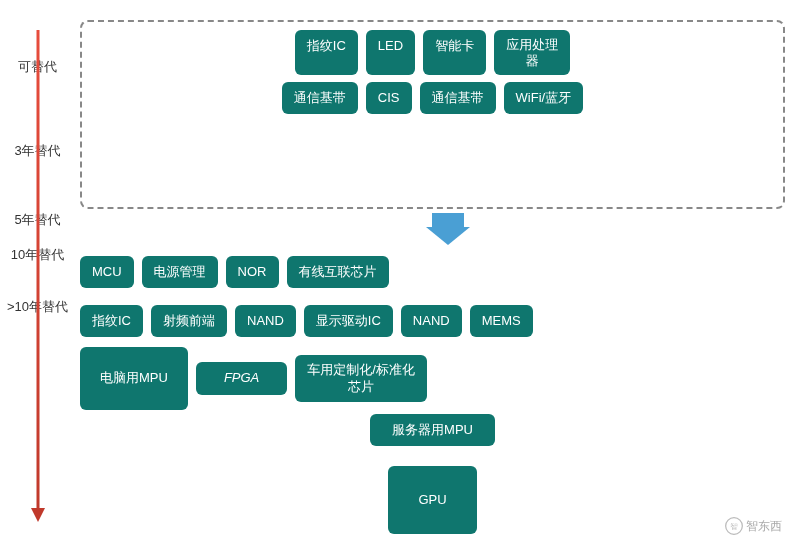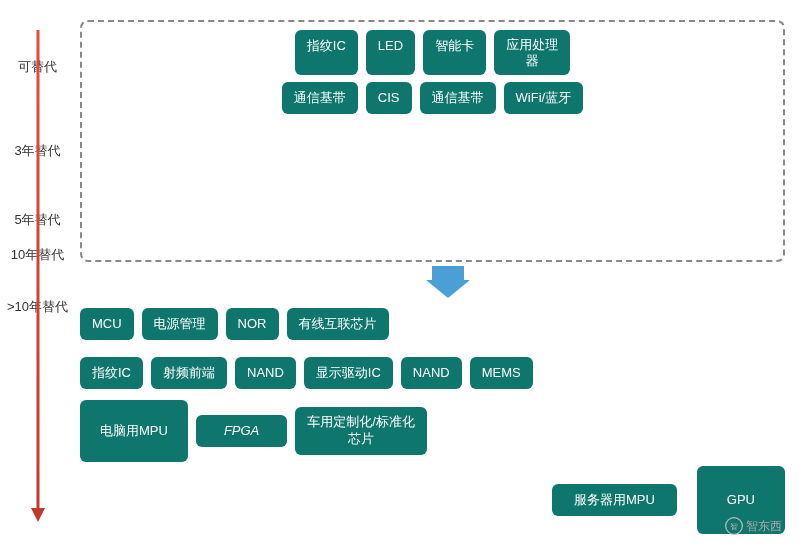--- a/index.html
+++ b/index.html
@@ -197,21 +197,21 @@
       <div class="chip">NAND</div>
       <div class="chip">MEMS</div>
     </div>
 
     <div class="section-row">
       <div class="chip" style="padding: 22px 20px;">电脑用MPU</div>
       <div class="chip" style="padding: 7px 28px; font-style: italic;">FPGA</div>
       <div class="chip" style="line-height:1.3; text-align:center;">车用定制化/标准化<br>芯片</div>
     </div>
 
-    <div class="section-row" style="justify-content:flex-end; gap:20px;">
+    <div class="section-row" style="justify-content:flex-start; gap:20px;flex-direction:column;">
       <div class="chip" style="padding: 7px 22px;">服务器用MPU</div>
       <div class="chip" style="padding: 25px 30px;">GPU</div>
     </div>
 
   </div>
 </div>
 
 <div class="watermark">
   <svg class="watermark-icon" viewBox="0 0 24 24" fill="#bbb">
     <circle cx="12" cy="12" r="10" fill="none" stroke="#bbb" stroke-width="1.5"></circle>

